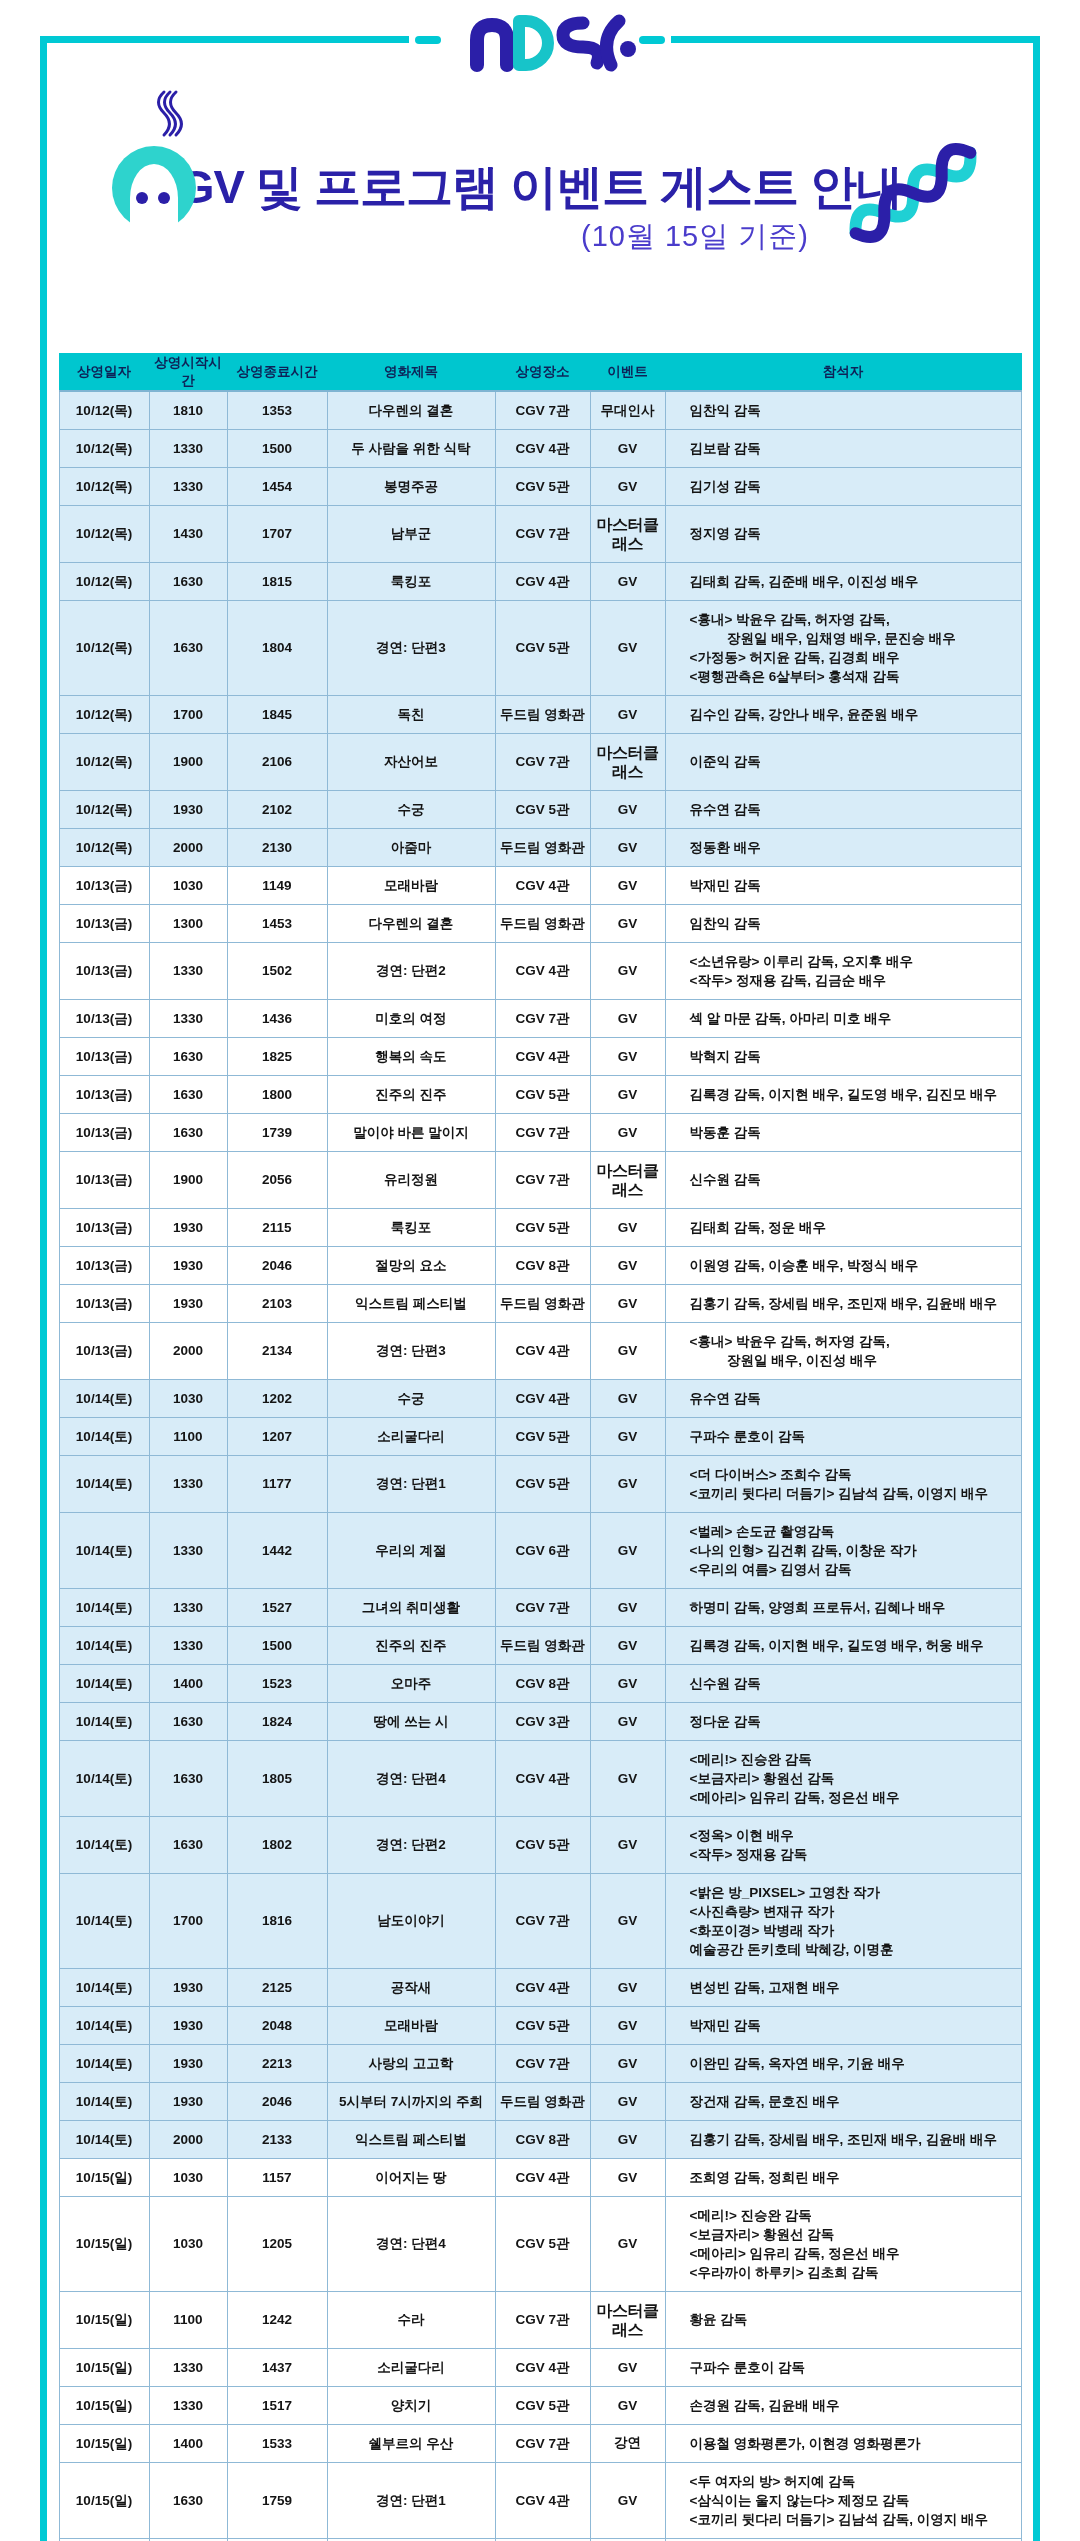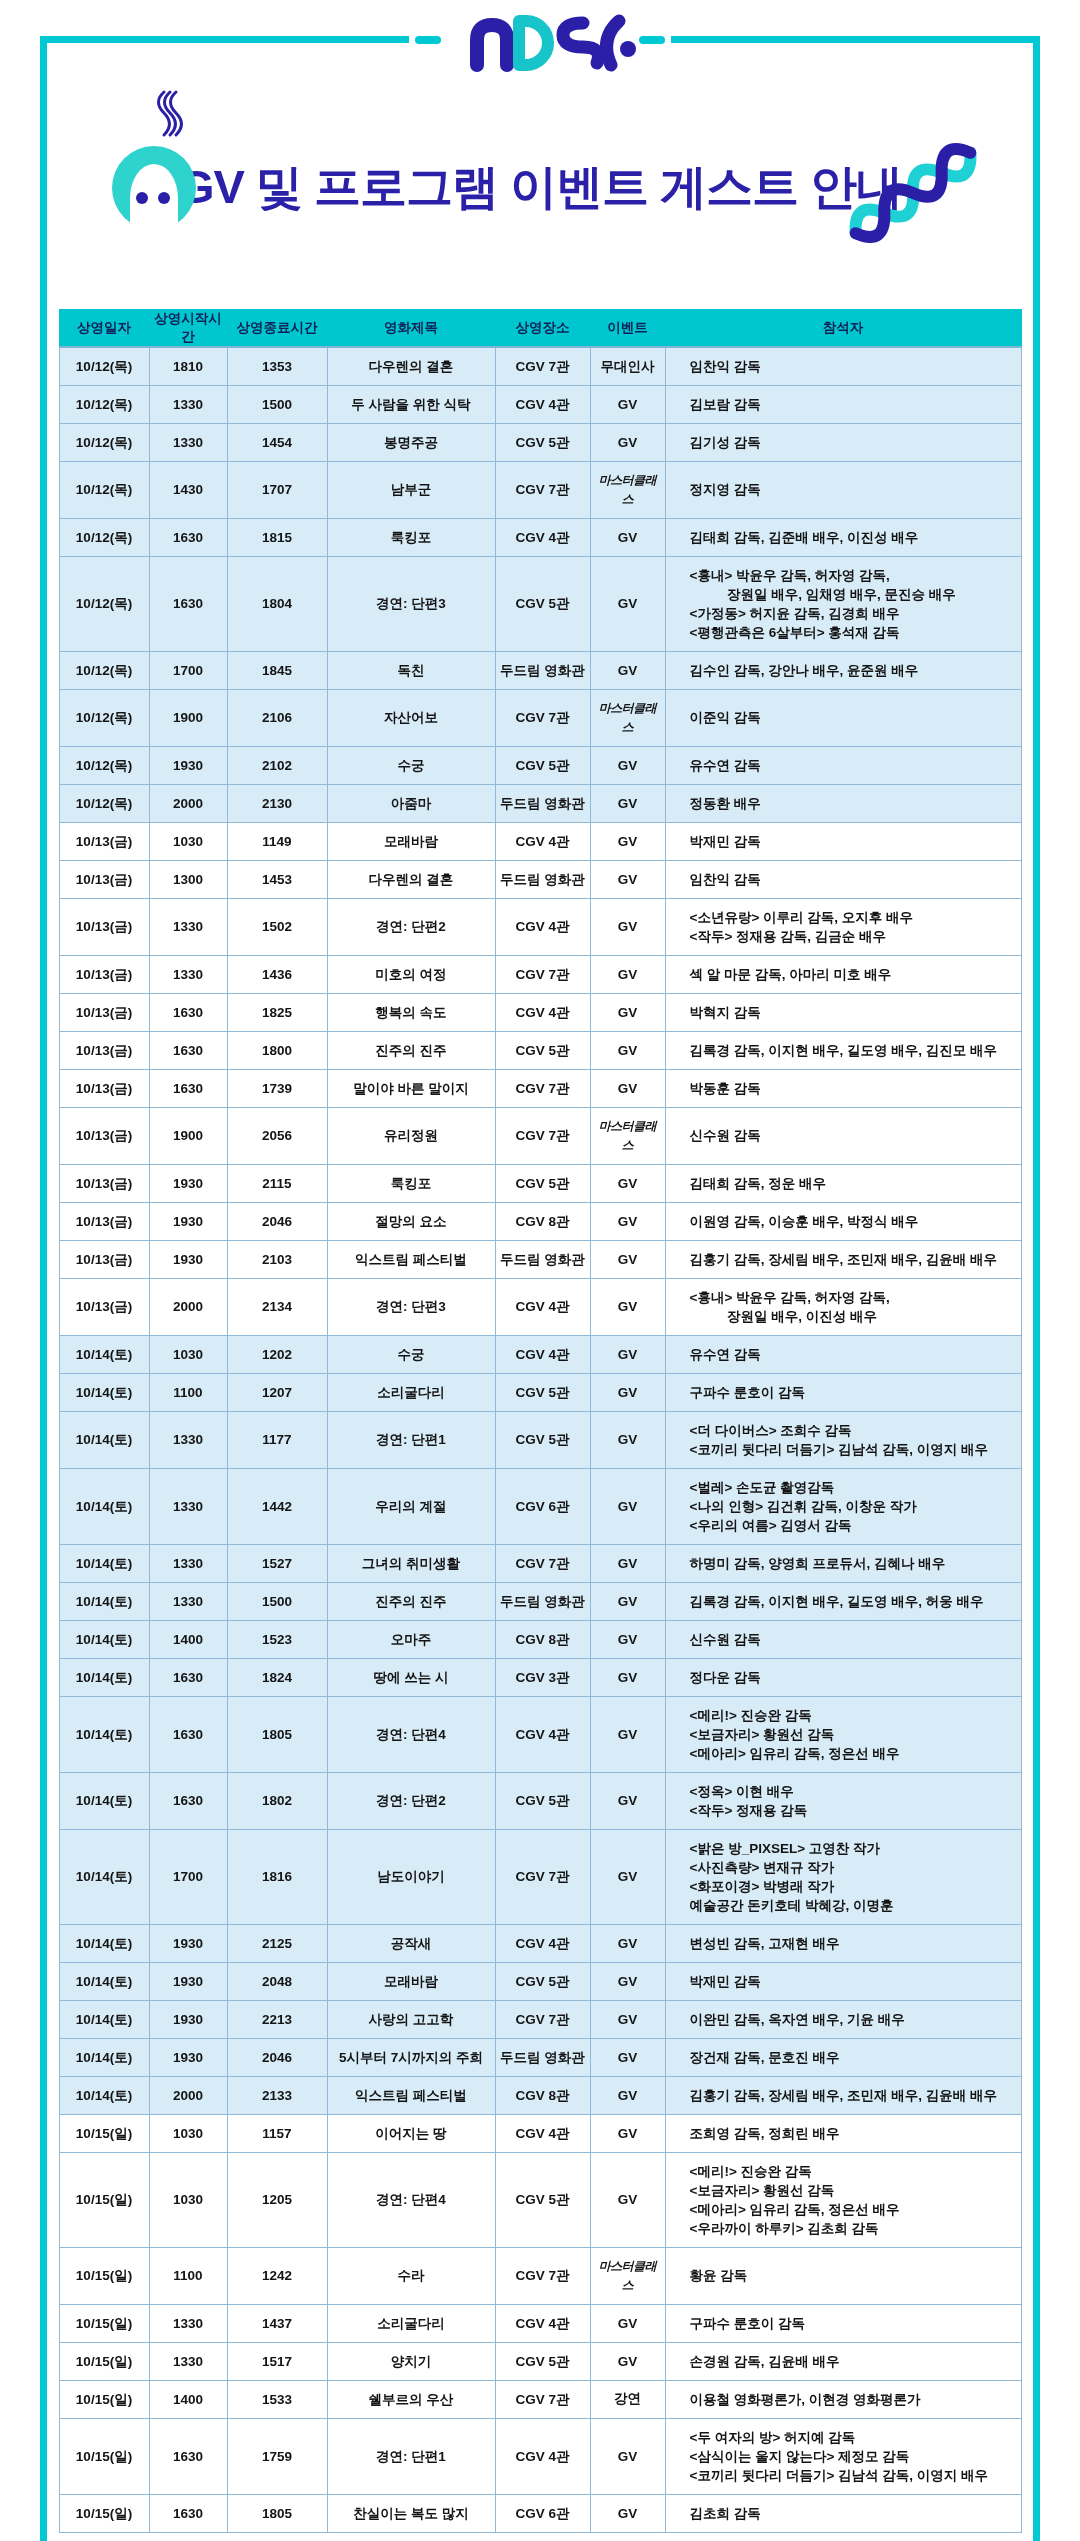--- a/index.html
+++ b/index.html
@@ -39,21 +39,21 @@
   .schedule td{
     border:1px solid #8fb9d6;background:#ffffff;color:#141414;
     text-align:center;padding:9px 4px;line-height:19px;vertical-align:middle;
     overflow:hidden;
   }
   .schedule tr.shaded td{background:#d8ecf8;}
   td.attendees{text-align:left;padding-left:24px;white-space:pre-wrap;}
   .ev-gv{color:#6cb33f;}
   .ev-stage{color:#2e6fd0;margin-top:36px;}
   .ev-lecture{color:#2e6fd0;font-family:Liberation Mono, monospace;}
-  .ev-master{color:#141414;font-size:12px;letter-spacing:-0.5px;font-style:italic;}
+  .ev-master{color:#141414;font-size:16px;letter-spacing:-0.5px;}
 </style>
 </head>
 <body>
 
 <div class="frame">
 
   <div class="logo-wrap">
     <svg width="250" height="66" viewBox="0 0 250 66">
       <rect x="0" y="29" width="26" height="8" rx="4" fill="#00c9d4"></rect>
       <rect x="224" y="29" width="26" height="8" rx="4" fill="#00c9d4"></rect>
@@ -87,20 +87,21 @@
     <svg width="150" height="130" viewBox="0 0 150 130">
       <g transform="rotate(-35 75 65)">
         <path d="M5 65 q17 -28 35 0 t35 0 t35 0 t35 0" fill="none" stroke="#1fd0d4" stroke-width="12" stroke-linecap="round"></path>
         <path d="M5 65 q17 28 35 0 t35 0 t35 0 t35 0" fill="none" stroke="#2b1fa8" stroke-width="12" stroke-linecap="round"></path>
       </g>
     </svg>
   </div>
 
   <div class="title-block">
     <div class="main-title">GV 및 프로그램 이벤트 게스트 안내</div>
+    <div class="subtitle">(10월 15일 기준)</div>
   </div>
 
   <table class="schedule">
     <colgroup>
       <col style="width:90px">
         <col style="width:78px">
         <col style="width:100px">
       <col style="width:168px">
         <col style="width:95px">
         <col style="width:75px">

